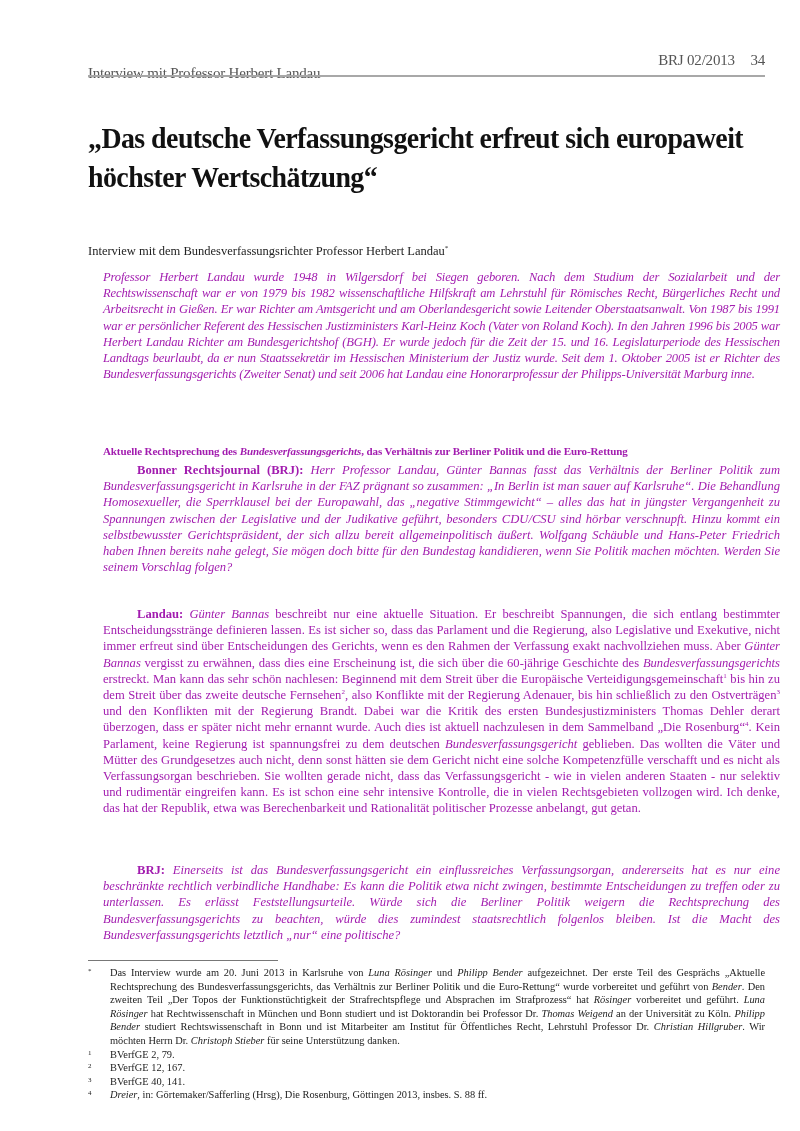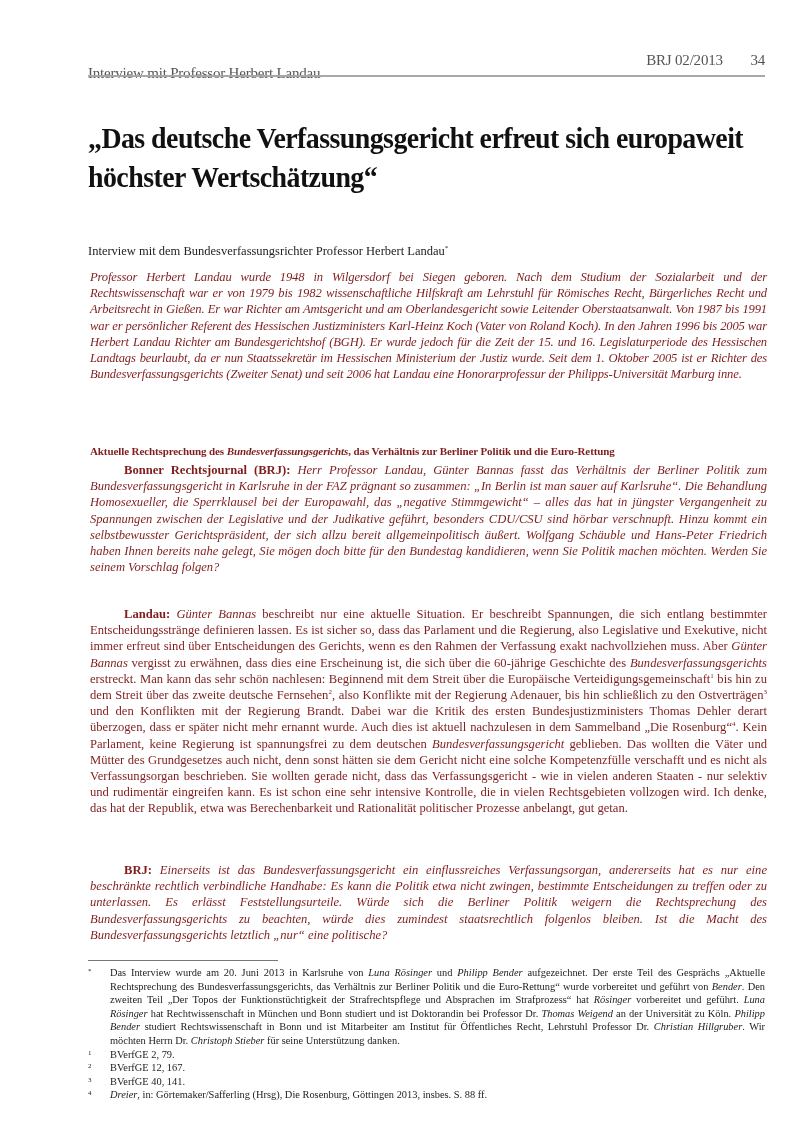--- a/index.html
+++ b/index.html
@@ -1,26 +1,26 @@
 <!DOCTYPE html>
 <html><head>
   <meta charset="utf-8">
   <style>
     html, body { margin: 0; padding: 0; background: #ffffff; }
     body { width: 800px; height: 1131px; position: relative; overflow: hidden; font-family: "Liberation Serif", "DejaVu Serif", serif; color: #1a1a1a; }
     .page { position: absolute; left: 88px; top: 0; width: 677px; }
     .running-head { position: absolute; top: 52px; left: 0; width: 677px; height: 22px; font-family: "Liberation Serif", serif; font-size: 15px; color: #555; letter-spacing: -0.2px; }
     .rh-left { position: absolute; left: 0; top: 13px; }
     .rh-right { position: absolute; right: 0; top: 0; }
-    .rh-right .issue { margin-right: 24px; }
+    .rh-right .issue { margin-right: 12px; }
     .head-rule { position: absolute; top: 75px; left: 0; width: 677px; height: 2px; background: #a8a8a8; }
     .title { position: absolute; top: 118px; left: 0; width: 677px; font-family: "Liberation Serif", serif; font-weight: bold; font-size: 30px; line-height: 39px; letter-spacing: -0.6px; color: #111; margin: 0; transform: scaleX(0.93); transform-origin: left top; width: 728px; }
     .subtitle { position: absolute; top: 244px; left: 0; font-size: 12.5px; color: #222; text-align: right; }
     .subtitle sup { font-size: 7px; vertical-align: super; }
-    .p { position: absolute; left: 2px; width: 677px; font-size: 12.6px; line-height: 16.2px; text-align: justify; margin: 0; color: #7f1d1d; }
+    .p { position: absolute; left: 15px; width: 677px; font-size: 12.6px; line-height: 16.2px; text-align: justify; margin: 0; color: #a21caf; }
     .p i, .it { font-style: italic; }
     .intro { top: 269px; font-style: italic; letter-spacing: -0.15px; }
     .section-head { top: 443px; font-weight: bold; font-size: 11px; letter-spacing: -0.1px; }
     .section-head i { font-weight: bold; }
     .q1 { top: 462px; }
     .a1 { top: 606px; }
     .q2 { top: 862px; }
     .q1 .body, .q2 .body { font-style: italic; }
     .speaker { font-weight: bold; font-style: normal; margin-left: 34px; }
     sup.fn { font-size: 7px; vertical-align: super; line-height: 0; }

